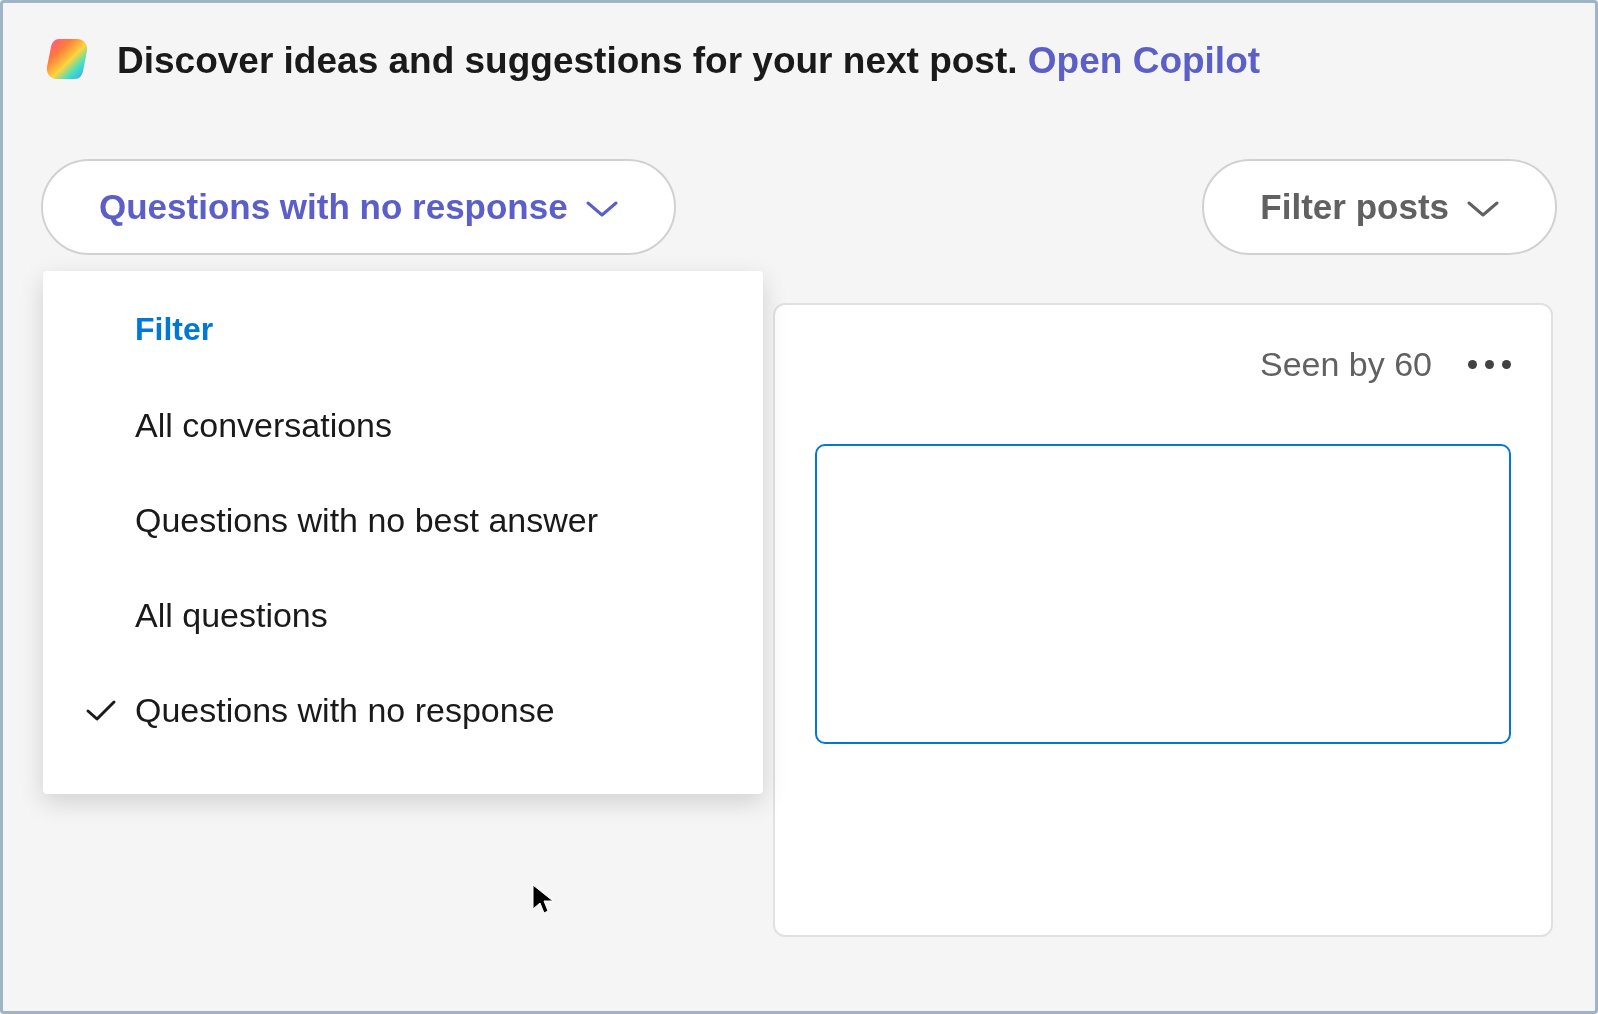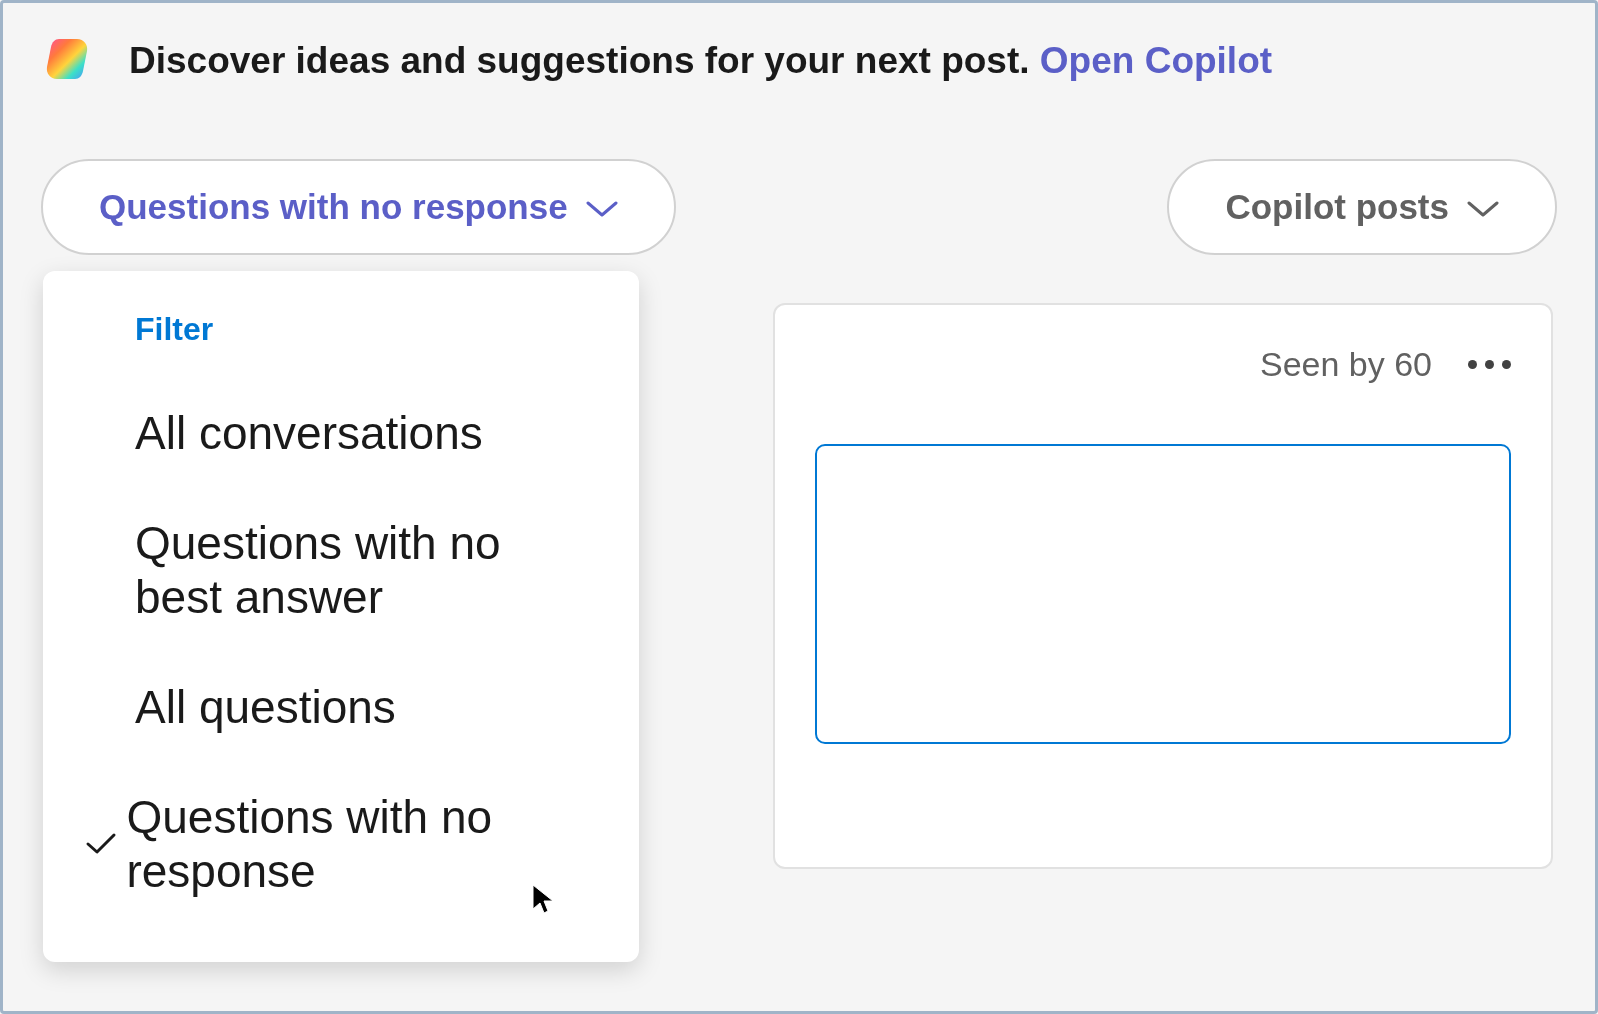--- a/index.html
+++ b/index.html
@@ -20,21 +20,21 @@
     border: 3px solid #a0b4c8;
     border-radius: 4px;
     width: 100%;
     height: 100%;
     padding: 30px 38px;
     position: relative;
   }
   .banner {
     display: flex;
     align-items: center;
-    gap: 36px;
+    gap: 24px;
     margin-bottom: 70px;
   }
   .copilot-icon {
     width: 52px;
     height: 52px;
     flex-shrink: 0;
   }
   .banner-text {
     font-size: 37px;
     font-weight: 600;
@@ -70,37 +70,37 @@
     color: #616161;
   }
   .chevron-down {
     width: 32px;
     height: 20px;
   }
   .dropdown-menu {
     position: absolute;
     top: 268px;
     left: 40px;
-    width: 596px;
-    background: #ffffff;
-    border-radius: 12px;
+    width: 720px;
+    background: #ffffff;
+    border-radius: 4px;
     box-shadow: 0 8px 24px rgba(0,0,0,0.15);
     padding: 28px 0 36px 0;
     z-index: 100;
   }
   .dropdown-header {
     font-size: 32px;
     font-weight: 600;
     color: #0078d4;
     padding: 12px 42px 30px 92px;
   }
   .dropdown-item {
     display: flex;
     align-items: center;
-    font-size: 46px;
+    font-size: 34px;
     color: #1a1a1a;
     padding: 28px 42px 28px 42px;
     cursor: pointer;
     font-weight: 400;
   }
   .check-col {
     width: 50px;
     display: flex;
     align-items: center;
     justify-content: flex-start;
@@ -115,21 +115,21 @@
   .post-card {
     position: absolute;
     top: 300px;
     right: 42px;
     width: 780px;
     background: #ffffff;
     border: 2px solid #e1e1e1;
     border-radius: 12px;
     padding: 40px;
     z-index: 50;
-    height: 566px;
+    height: 634px;
   }
   .post-header {
     display: flex;
     justify-content: flex-end;
     align-items: center;
     gap: 36px;
     margin-bottom: 60px;
   }
   .seen-text {
     font-size: 34px;
@@ -189,21 +189,21 @@
   <div class="filter-row">
     <button class="pill-button primary">
       <span>Questions with no response</span>
       <span>
         <svg class="chevron-down" viewBox="0 0 32 20">
           <path d="M2 4 L16 16 L30 4" stroke="#5b5fc7" stroke-width="3" fill="none" stroke-linecap="round" stroke-linejoin="round"></path>
         </svg>
       </span>
     </button>
     <button class="pill-button secondary">
-      <span>Copilot posts</span>
+      <span>Filter posts</span>
       <span>
         <svg class="chevron-down" viewBox="0 0 32 20">
           <path d="M2 4 L16 16 L30 4" stroke="#616161" stroke-width="3" fill="none" stroke-linecap="round" stroke-linejoin="round"></path>
         </svg>
       </span>
     </button>
   </div>
 
   <div class="post-card">
     <div class="post-header">

